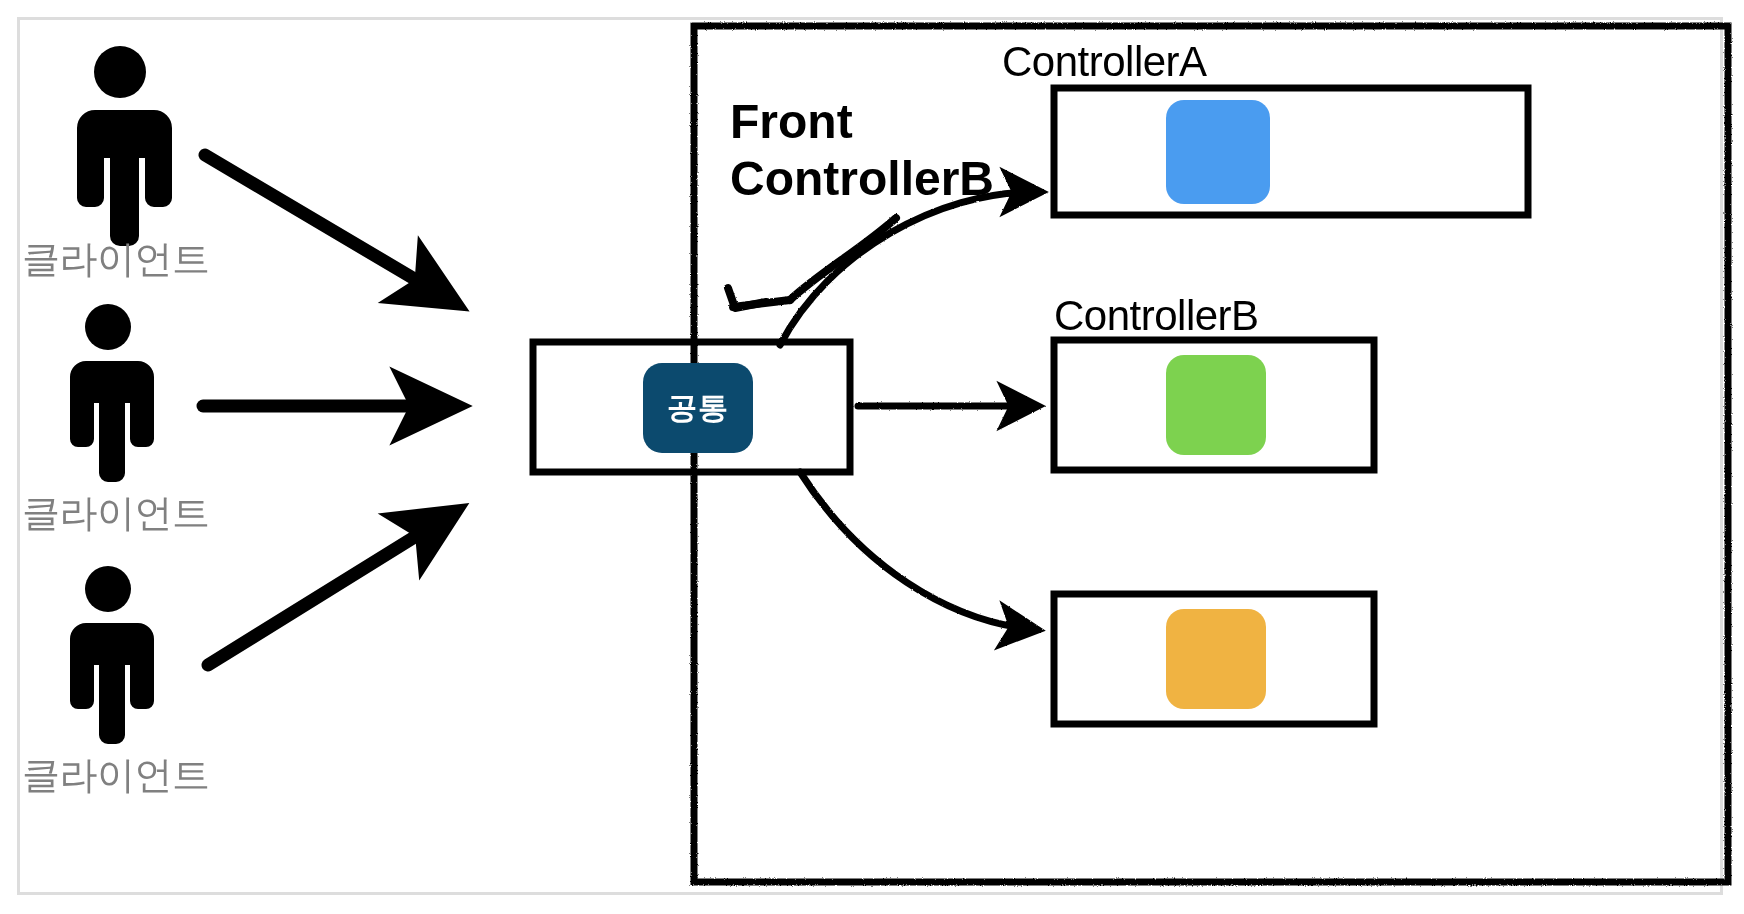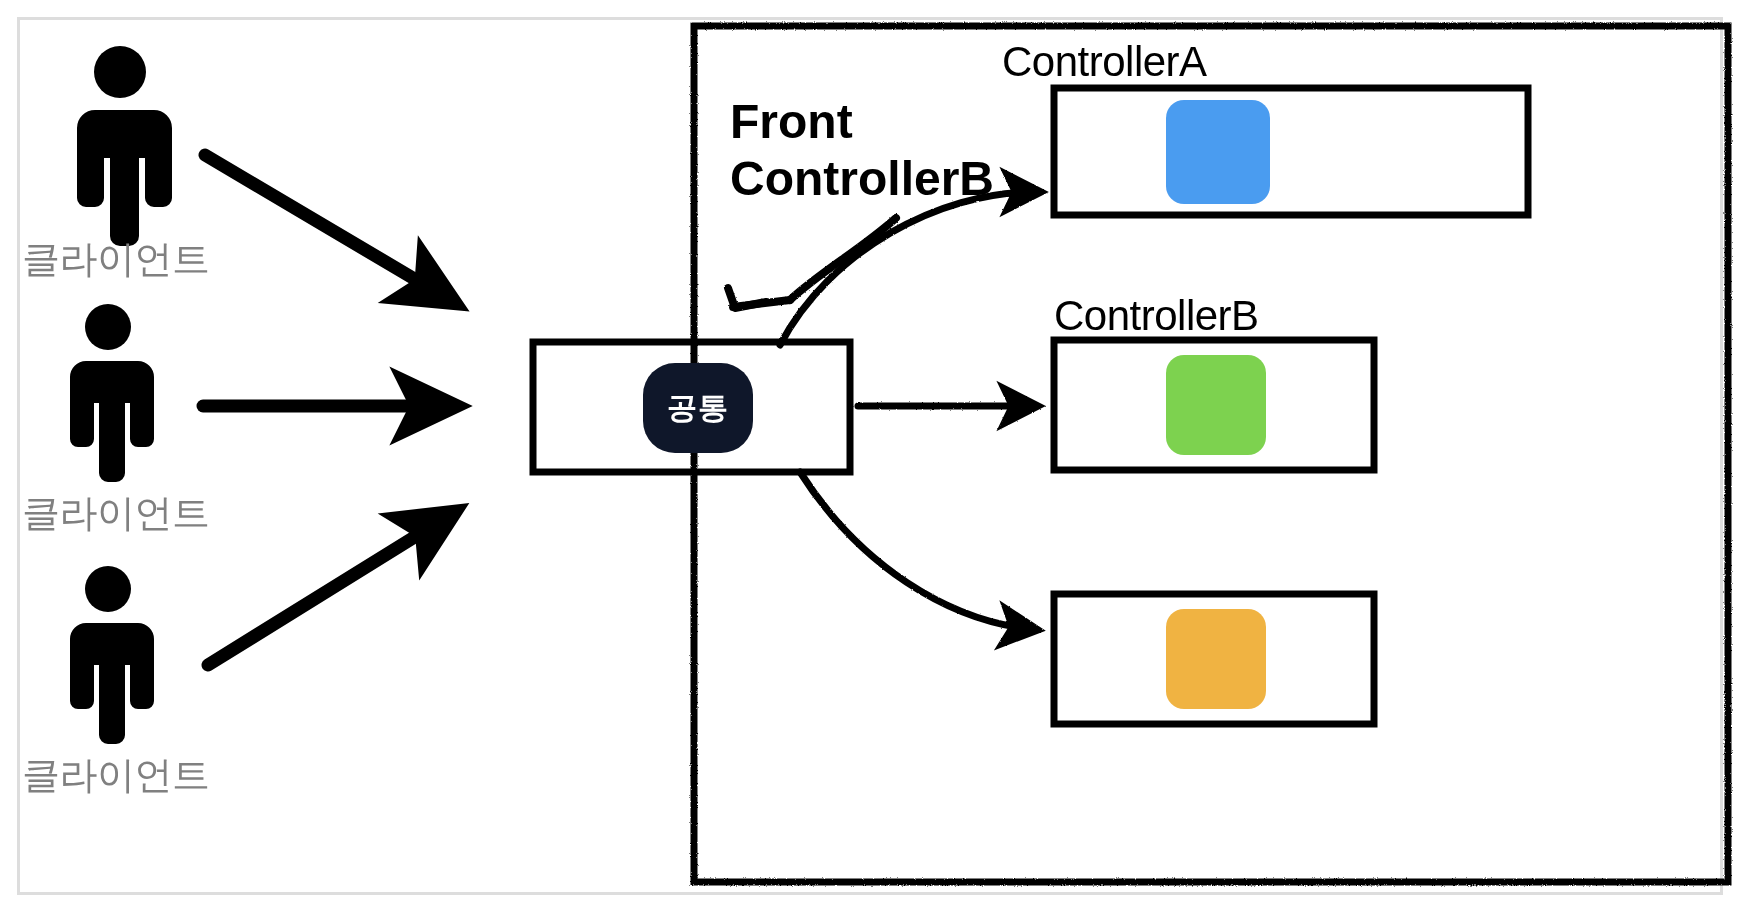--- a/index.html
+++ b/index.html
@@ -61,22 +61,22 @@
     color: #000000;
     text-align: left;
     line-height: 1.18;
     white-space: nowrap;
   }
   .common-chip {
     position: absolute;
     display: flex;
     align-items: center;
     justify-content: center;
-    background: #0f172a;
-    border-radius: 32px;
+    background: #0c4a6e;
+    border-radius: 19px;
     color: #ffffff;
     font-family: "Liberation Sans", sans-serif;
     font-size: 30px;
     font-weight: 700;
     letter-spacing: 1px;
     text-align: center;
   }
 </style>
 </head>
 <body>

